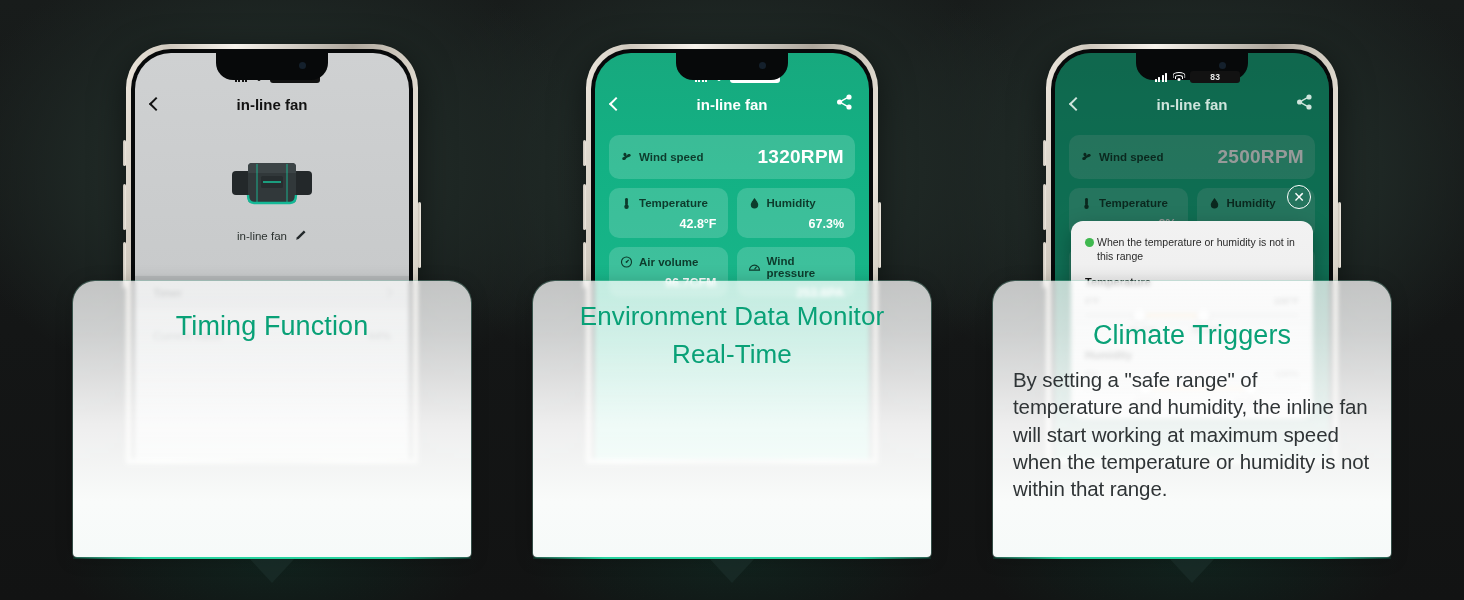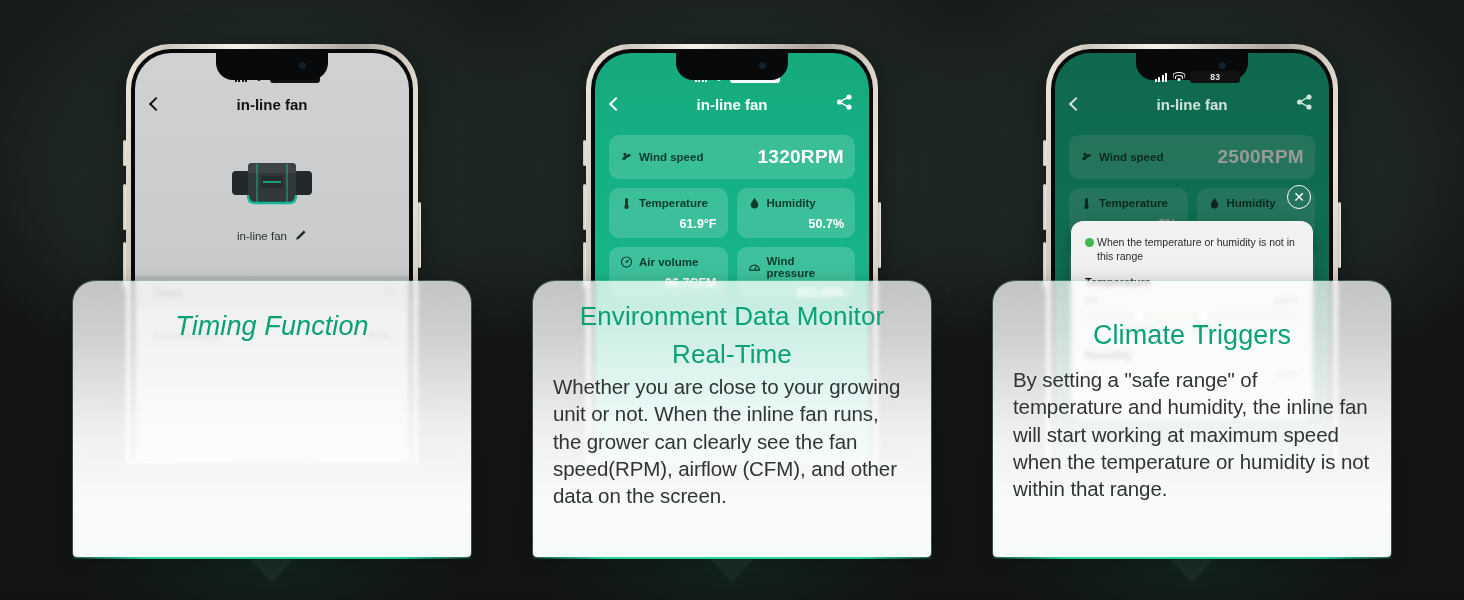--- a/index.html
+++ b/index.html
@@ -222,21 +222,21 @@
     text-align:center; color:#09a177; font-weight:normal;
     font-size:27px; line-height:1.12; letter-spacing:.1px;
     margin-bottom: 4px;
   }
   .card-title.two-line { font-size:26px; }
   .card-body {
     font-size:20.5px; line-height:1.33; color:#2f3436; letter-spacing:-.1px;
   }
   #panel-0 .card-body { text-align:left; }
   #panel-1 .card-body, #panel-2 .card-body { text-align:left; }
-  #panel-0 .card-title { margin-top:18px; margin-bottom:18px;font-style:italic; }
+  #panel-0 .card-title { margin-top:18px; margin-bottom:18px; }
   #panel-1 .card-title { margin-top:9px; margin-bottom:4px; }
   #panel-2 .card-title { margin-top:27px; margin-bottom:16px; }
 </style>
 </head>
 <body>
 
 <div id="bg-base"></div>
 <div id="bg-glow"></div>
 
 <div class="panel" id="panel-0">
@@ -366,30 +366,30 @@
           </div>
           <div class="dgrid">
             <div class="dcard">
               <span class="dc-label">
                 <svg class="ic" viewBox="0 0 14 14">
                   <rect x="5.5" y="1.5" width="3" height="8" rx="1.5" fill="#0d3b2c"></rect>
                     <circle cx="7" cy="11" r="2.4" fill="#0d3b2c"></circle>
                 </svg>
                 <span>Temperature</span>
               </span>
-              <div class="dc-val">61.9°F</div>
+              <div class="dc-val">42.8°F</div>
             </div>
             <div class="dcard">
               <span class="dc-label">
                 <svg class="ic" viewBox="0 0 14 14">
                   <path d="M7 1.5 C4 5.5 3 7 3 8.8 a4 4 0 0 0 8 0C11 7 10 5.5 7 1.5z" fill="#0d3b2c"></path>
                 </svg>
                 <span>Humidity</span>
               </span>
-              <div class="dc-val">50.7%</div>
+              <div class="dc-val">67.3%</div>
             </div>
           </div>
           <div class="dgrid">
             <div class="dcard">
               <span class="dc-label">
                 <svg class="ic" viewBox="0 0 14 14">
                   <circle cx="7" cy="7" r="5.4" fill="none" stroke="#0d3b2c" stroke-width="1.2"></circle>
                   <path d="M7 7 L9.4 4.6" stroke="#0d3b2c" stroke-width="1.2"></path>
                     <circle cx="7" cy="7" r="1" fill="#0d3b2c"></circle>
                 </svg>
@@ -409,21 +409,20 @@
             </div>
           </div>
         </div>
       </div>
     </div>
   </div>
   <div class="info-card">
     <div class="card-arrow"></div>
     <div class="card-title two-line">Environment Data Monitor</div>
     <div class="card-title two-line">Real-Time</div>
-    <div class="card-body">Whether you are close to your growing unit or not. When the inline fan runs, the grower can clearly see the fan speed(RPM), airflow (CFM), and other data on the screen.</div>
   </div>
 </div>
 
 <div class="panel" id="panel-2">
   <div class="phone">
     <span class="btn-side btn-mute"></span>
     <span class="btn-side btn-up"></span>
     <span class="btn-side btn-down"></span>
     <span class="btn-side btn-pwr"></span>
     <div class="phone-inner">

